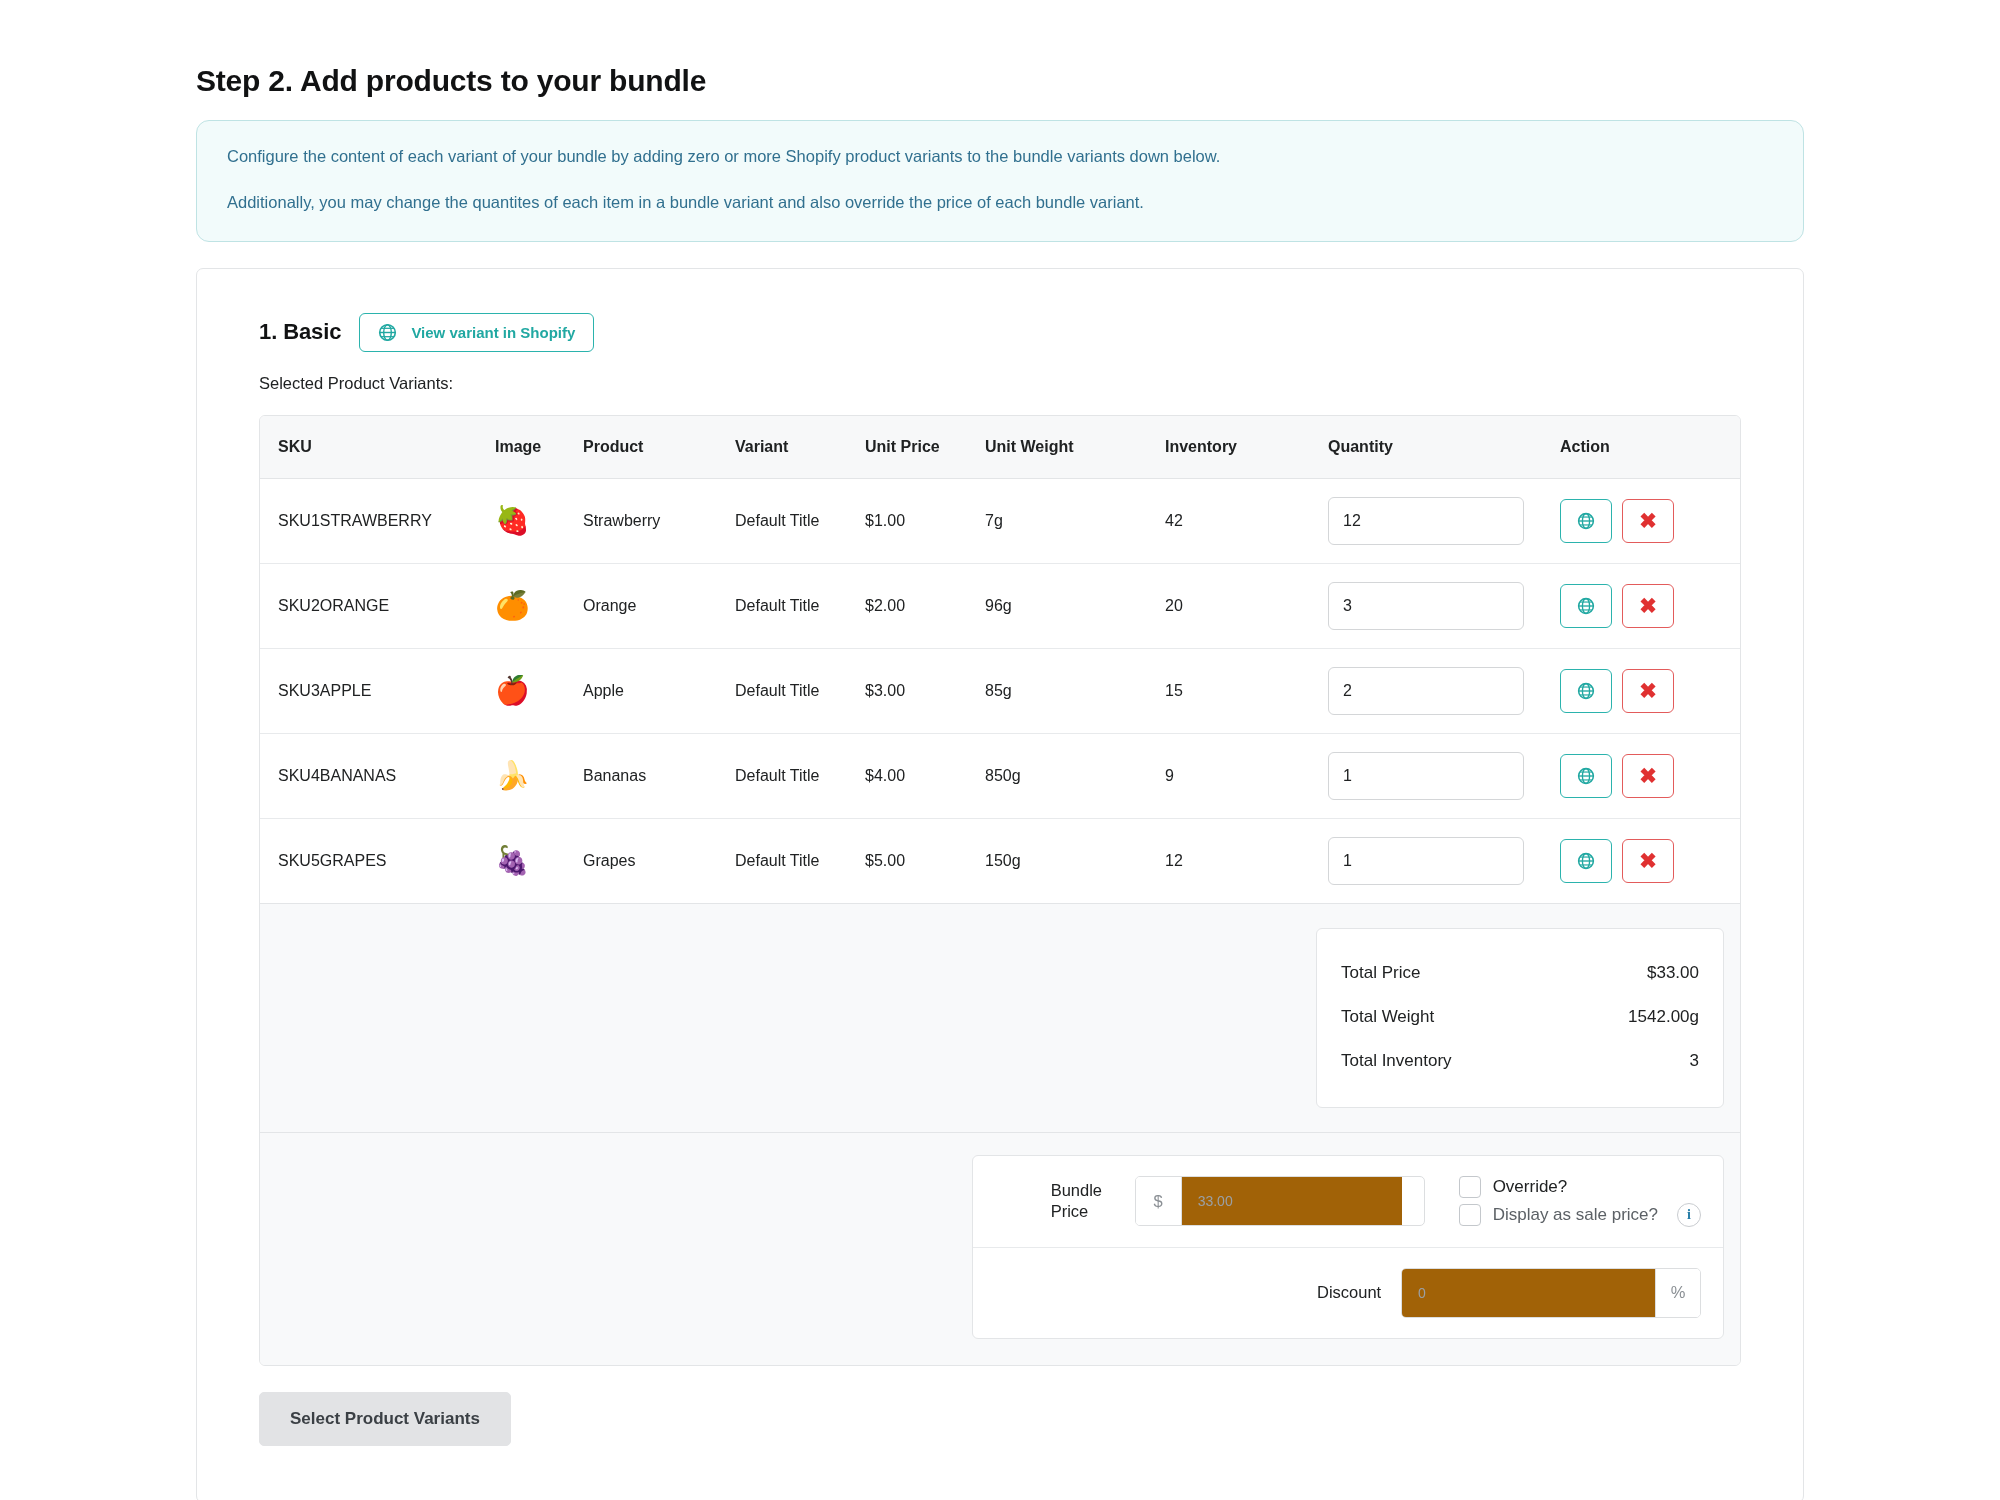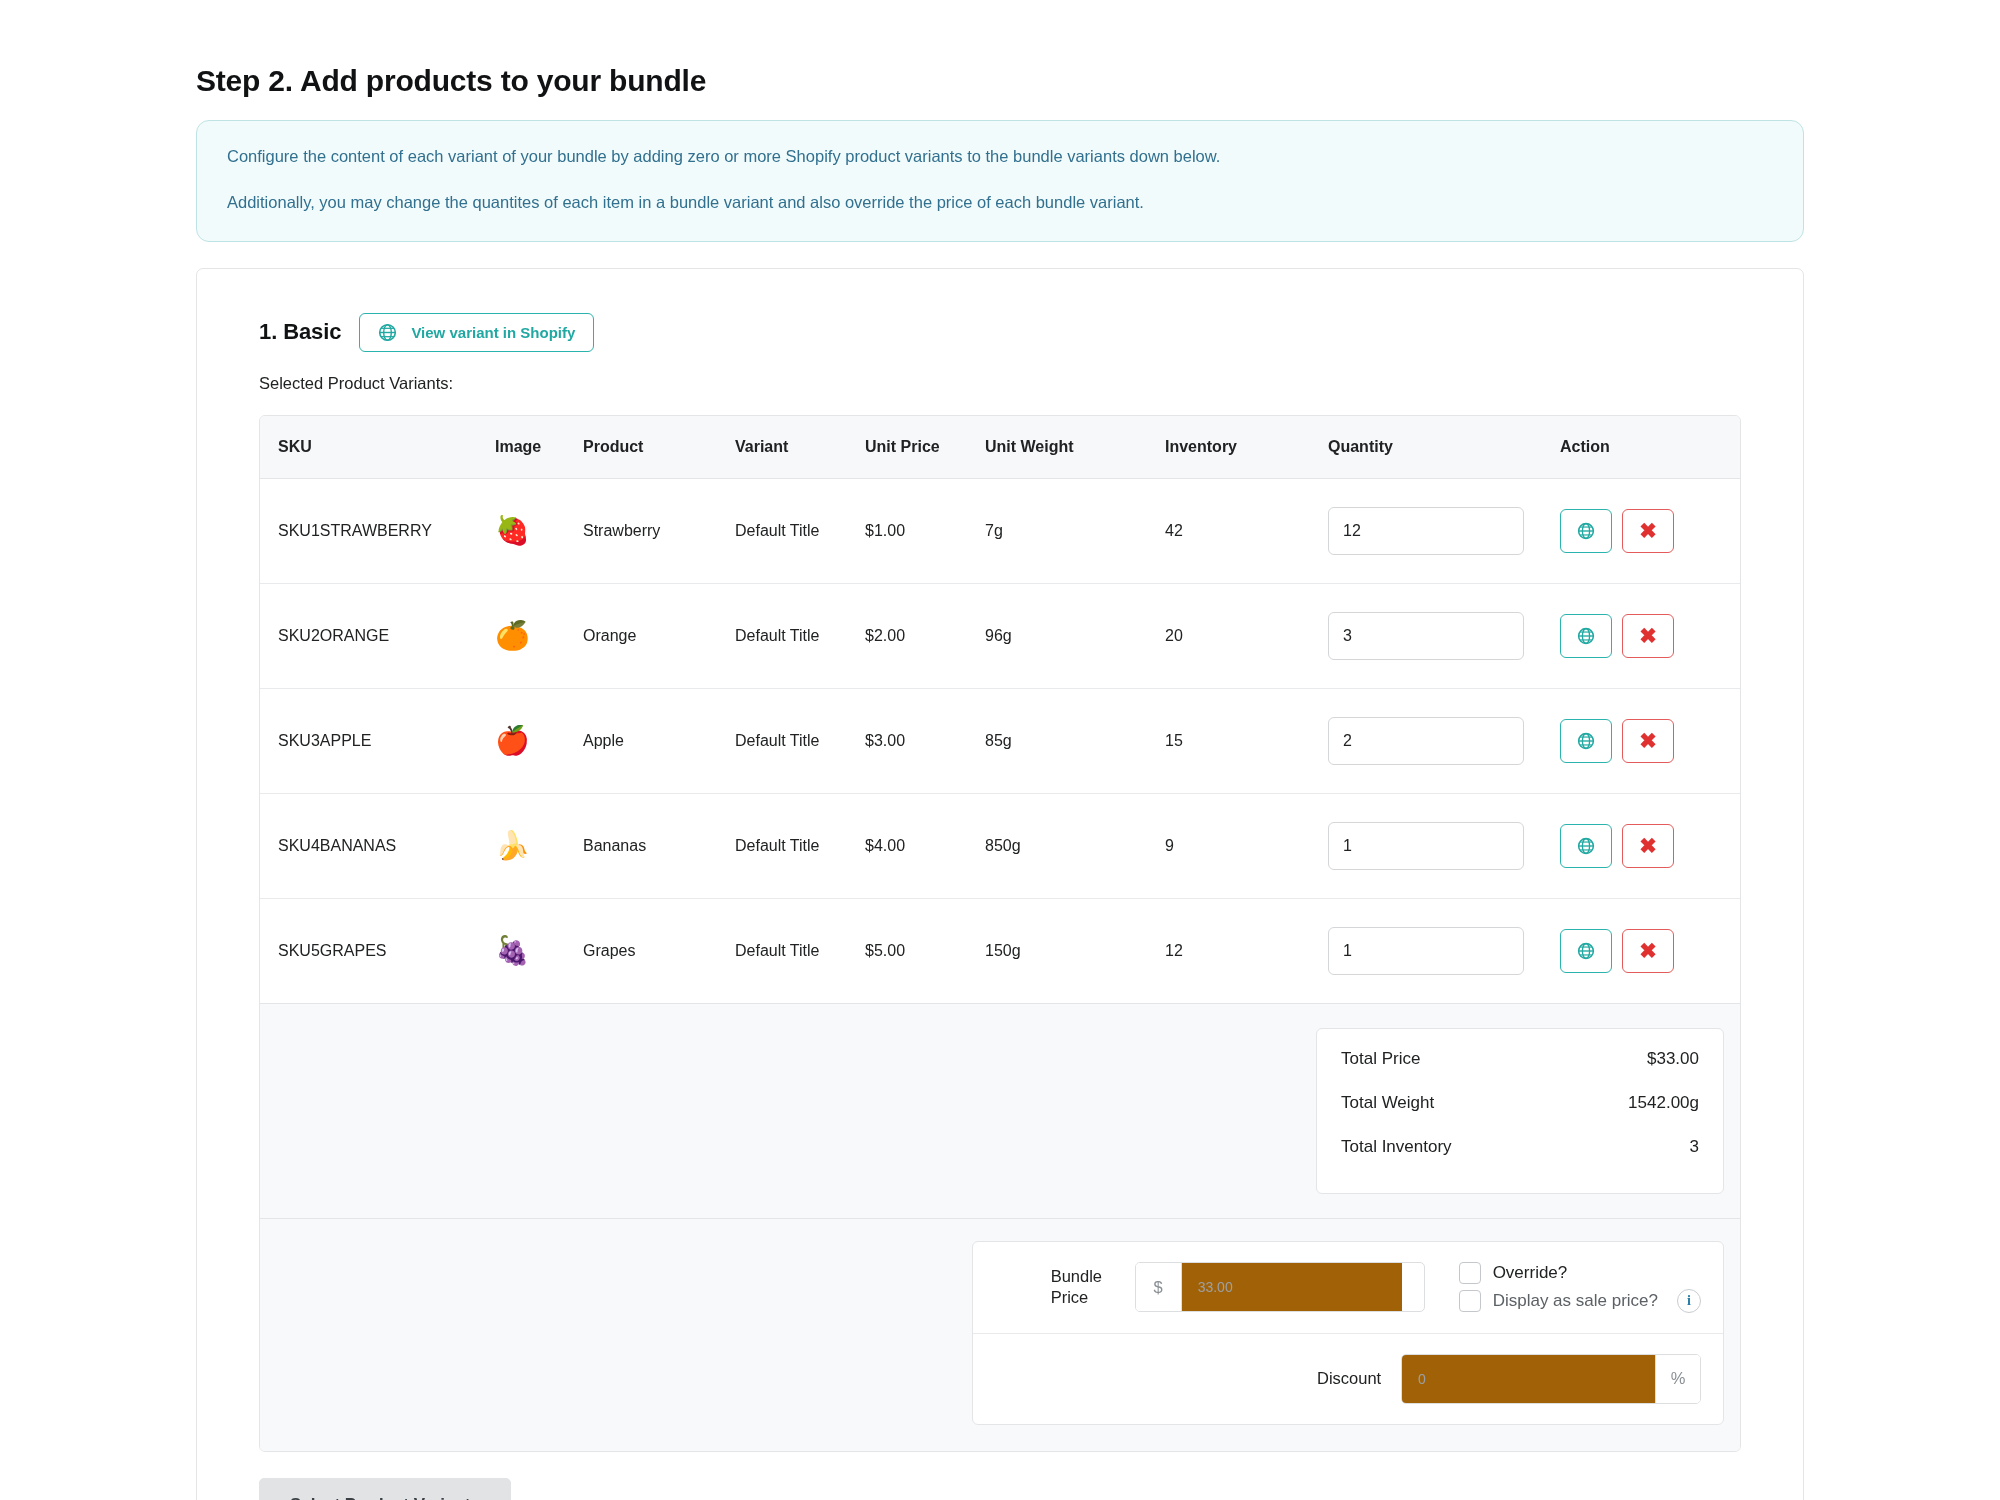--- a/index.html
+++ b/index.html
@@ -97,21 +97,21 @@
     background: #f7f8f9;
     text-align: left;
     font-size: 16px;
     font-weight: bold;
     color: #202223;
     padding: 22px 10px;
     border-bottom: 1px solid #e3e5e7;
     white-space: nowrap;
   }
   table.variants tbody td {
-    padding: 28px 10px;
+    padding: 18px 10px;
     font-size: 16px;
     color: #202223;
     border-bottom: 1px solid #e8eaec;
     vertical-align: middle;
   }
   table.variants tbody tr:last-child td { border-bottom: 1px solid #e3e5e7; }
 
   
   .col-sku      { width: 225px; padding-left: 18px !important; }
   .col-image    { width: 88px; }
@@ -172,21 +172,21 @@
     justify-content: flex-end;
   }
   .price-row { border-bottom: none; }
 
   .totals-card {
     width: 408px;
     background: #ffffff;
     border: 1px solid #e3e5e7;
     border-radius: 6px;
     margin: 24px 16px 24px 0;
-    padding: 8px 24px 24px 24px;
+    padding: 22px 24px 24px 24px;
   }
   .total-line {
     display: flex;
     justify-content: space-between;
     align-items: baseline;
     font-size: 17px;
     color: #202223;
     padding: 12px 0;
   }
 

